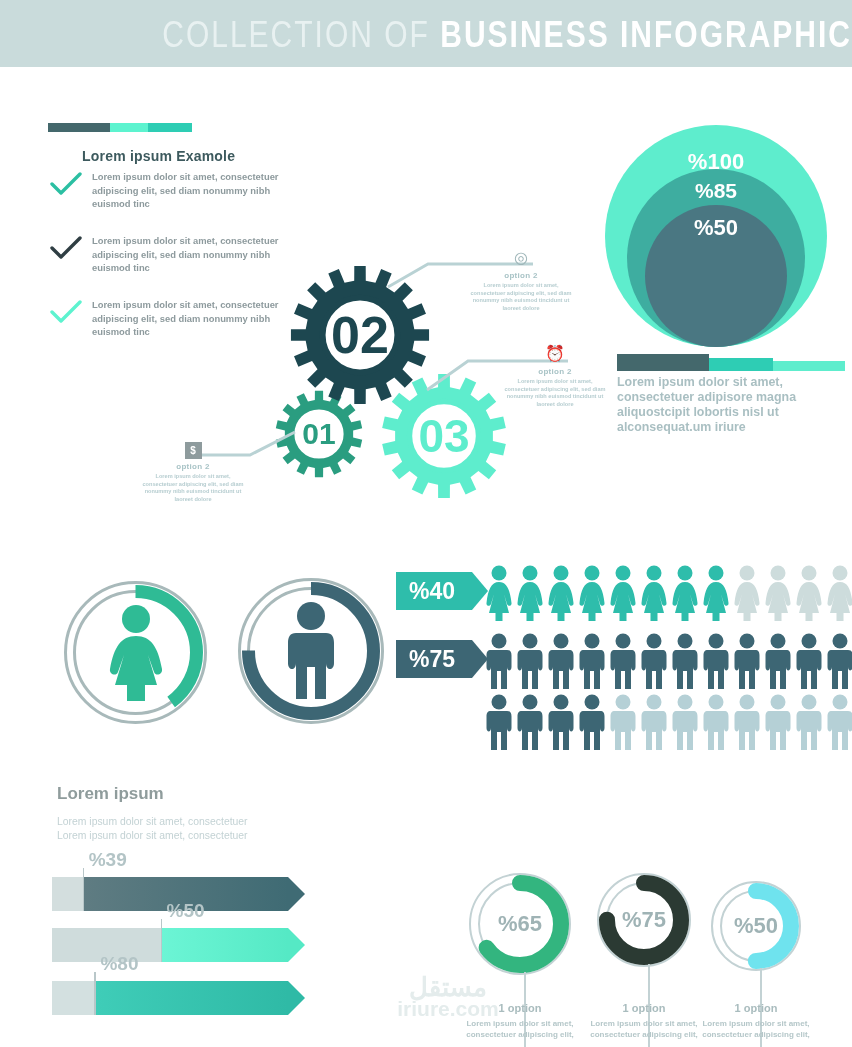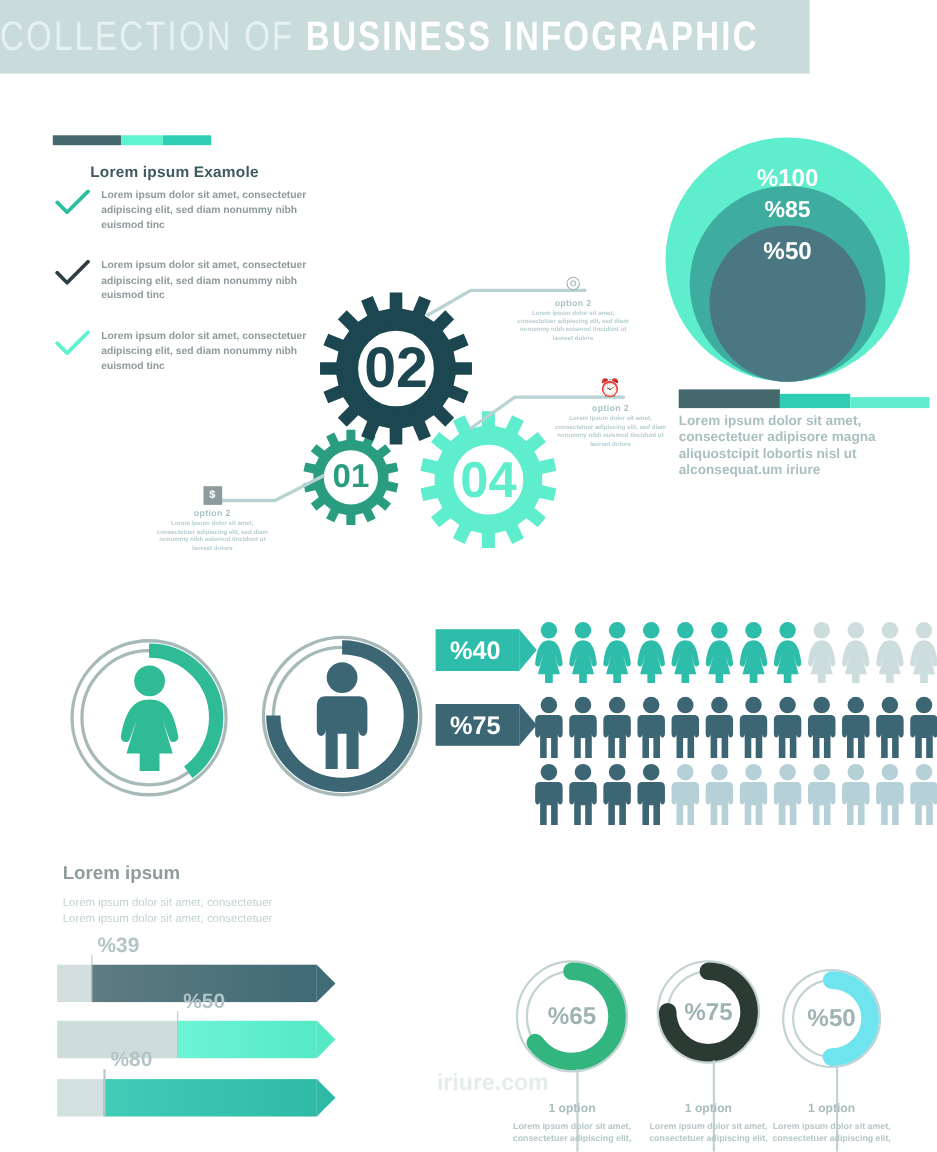--- a/index.html
+++ b/index.html
@@ -4,22 +4,22 @@
 <style>
   html,body{margin:0;padding:0;}
   body{
     width:852px;height:1047px;position:relative;background:#ffffff;
     font-family:"Liberation Sans", sans-serif;overflow:hidden;
   }
   .abs{position:absolute;}
 
   
   #header{
-    left:0;top:0;width:736px;height:67px;background:#c9dbdb;
-    display:flex;align-items:center;justify-content:flex-start;
+    left:0;top:0;width:852px;height:67px;background:#c9dbdb;
+    display:flex;align-items:center;justify-content:flex-end;
   }
   #header .ttl{
     font-size:30px;letter-spacing:2px;white-space:nowrap;
     line-height:1;transform:scaleY(1.25);
   }
   #header .thin{color:#eef5f5;font-weight:300;opacity:.85;}
   #header .bold{color:#ffffff;font-weight:700;}
 
   
   #segbar{left:48px;top:123px;width:144px;height:9px;display:flex;}
@@ -130,21 +130,21 @@
       </svg><div class="gearnum" style="font-size: 30px; color: rgb(42, 157, 128);">01</div></div>
     <div class="abs" style="left: 290px; top: 265px; width: 140px; height: 140px;"><svg width="140" height="140" viewBox="0 0 140 140">
         <path d="M64.22 15.71 L64.29 0.94 L75.71 0.94 L75.78 15.71 L85.44 17.63 L85.44 17.63 L91.16 4.01 L101.70 8.38 L96.12 22.05 L104.31 27.52 L104.31 27.52 L114.80 17.13 L122.87 25.20 L112.48 35.69 L117.95 43.88 L117.95 43.88 L131.62 38.30 L135.99 48.84 L122.37 54.56 L124.29 64.22 L124.29 64.22 L139.06 64.29 L139.06 75.71 L124.29 75.78 L122.37 85.44 L122.37 85.44 L135.99 91.16 L131.62 101.70 L117.95 96.12 L112.48 104.31 L112.48 104.31 L122.87 114.80 L114.80 122.87 L104.31 112.48 L96.12 117.95 L96.12 117.95 L101.70 131.62 L91.16 135.99 L85.44 122.37 L75.78 124.29 L75.78 124.29 L75.71 139.06 L64.29 139.06 L64.22 124.29 L54.56 122.37 L54.56 122.37 L48.84 135.99 L38.30 131.62 L43.88 117.95 L35.69 112.48 L35.69 112.48 L25.20 122.87 L17.13 114.80 L27.52 104.31 L22.05 96.12 L22.05 96.12 L8.38 101.70 L4.01 91.16 L17.63 85.44 L15.71 75.78 L15.71 75.78 L0.94 75.71 L0.94 64.29 L15.71 64.22 L17.63 54.56 L17.63 54.56 L4.01 48.84 L8.38 38.30 L22.05 43.88 L27.52 35.69 L27.52 35.69 L17.13 25.20 L25.20 17.13 L35.69 27.52 L43.88 22.05 L43.88 22.05 L38.30 8.38 L48.84 4.01 L54.56 17.63 L64.22 15.71 Z" fill="#1d4750" fill-rule="evenodd"></path>
         <circle cx="70" cy="70" r="37.4" fill="#ffffff"></circle>
         <circle cx="70" cy="70" r="37.4" fill="none" stroke="#1d4750" stroke-width="5.95"></circle>
       </svg><div class="gearnum" style="font-size: 52px; color: rgb(29, 71, 80);">02</div></div>
     <div class="abs" style="left: 381px; top: 373px; width: 126px; height: 126px;"><svg width="126" height="126" viewBox="0 0 126 126">
         <path d="M57.06 14.22 L57.13 0.91 L68.87 0.91 L68.94 14.22 L78.81 16.47 L78.81 16.47 L84.65 4.51 L95.23 9.60 L89.52 21.63 L97.43 27.94 L97.43 27.94 L107.89 19.70 L115.21 28.87 L104.84 37.23 L109.23 46.35 L109.23 46.35 L122.23 43.46 L124.84 54.91 L111.88 57.94 L111.88 68.06 L111.88 68.06 L124.84 71.09 L122.23 82.54 L109.23 79.65 L104.84 88.77 L104.84 88.77 L115.21 97.13 L107.89 106.30 L97.43 98.06 L89.52 104.37 L89.52 104.37 L95.23 116.40 L84.65 121.49 L78.81 109.53 L68.94 111.78 L68.94 111.78 L68.87 125.09 L57.13 125.09 L57.06 111.78 L47.19 109.53 L47.19 109.53 L41.35 121.49 L30.77 116.40 L36.48 104.37 L28.57 98.06 L28.57 98.06 L18.11 106.30 L10.79 97.13 L21.16 88.77 L16.77 79.65 L16.77 79.65 L3.77 82.54 L1.16 71.09 L14.12 68.06 L14.12 57.94 L14.12 57.94 L1.16 54.91 L3.77 43.46 L16.77 46.35 L21.16 37.23 L21.16 37.23 L10.79 28.87 L18.11 19.70 L28.57 27.94 L36.48 21.63 L36.48 21.63 L30.77 9.60 L41.35 4.51 L47.19 16.47 L57.06 14.22 Z" fill="#5eedcd" fill-rule="evenodd"></path>
         <circle cx="63" cy="63" r="34.459999999999994" fill="#ffffff"></circle>
         <circle cx="63" cy="63" r="34.459999999999994" fill="none" stroke="#5eedcd" stroke-width="5.355"></circle>
-      </svg><div class="gearnum" style="font-size: 46px; color: rgb(94, 237, 205);">04</div></div>
+      </svg><div class="gearnum" style="font-size: 46px; color: rgb(94, 237, 205);">03</div></div>
   </div>
 
 <div id="callouts-layer">
     <svg width="852" height="560" viewBox="0 0 852 560" style="position:absolute;left:0;top:0;pointer-events:none;">
       <path d="M388 287 L428 264 L533 264" fill="none" stroke="#b9d2d4" stroke-width="3"></path>
       <path d="M427 390 L468 361 L568 361" fill="none" stroke="#b9d2d4" stroke-width="3"></path>
       <path d="M200 455 L250 455 L295 432" fill="none" stroke="#b9d2d4" stroke-width="3"></path>
     </svg>
     <div class="callout" style="left: 466px; top: 248px; width: 110px;">
       <div style="width: 20px; height: 20px; margin: 0px auto 3px; color: rgb(159, 182, 185); font-size: 16px; line-height: 20px;">◎</div>
@@ -403,14 +403,15 @@
         <circle cx="46" cy="46" r="44" fill="none" stroke="#c3d2d4" stroke-width="2"></circle>
         <circle cx="46" cy="46" r="35" fill="none" stroke="#c3d2d4" stroke-width="2"></circle>
         <circle cx="46" cy="46" r="35" fill="none" stroke="#6fe3ee" stroke-width="16" stroke-linecap="round" stroke-dasharray="109.95574287564276 219.9114857512855" transform="rotate(-90 46 46)"></circle>
       </svg><div class="dval">%50</div></div>
     <div class="abs" style="left: 760px; top: 968px; width: 1.5px; height: 79px; background: rgb(195, 210, 212);"></div>
     <div class="dopt" style="left: 681px; top: 1002px;">1 option</div>
     <div class="dbody" style="left: 681px; top: 1018px;">Lorem ipsum dolor sit amet, consectetuer adipiscing elit,</div>
   </div>
 
 <div id="wm" class="abs">
+  <div class="ar">مستقل</div>
   <div class="en">iriure.com</div>
 </div>
 
 </body></html>

